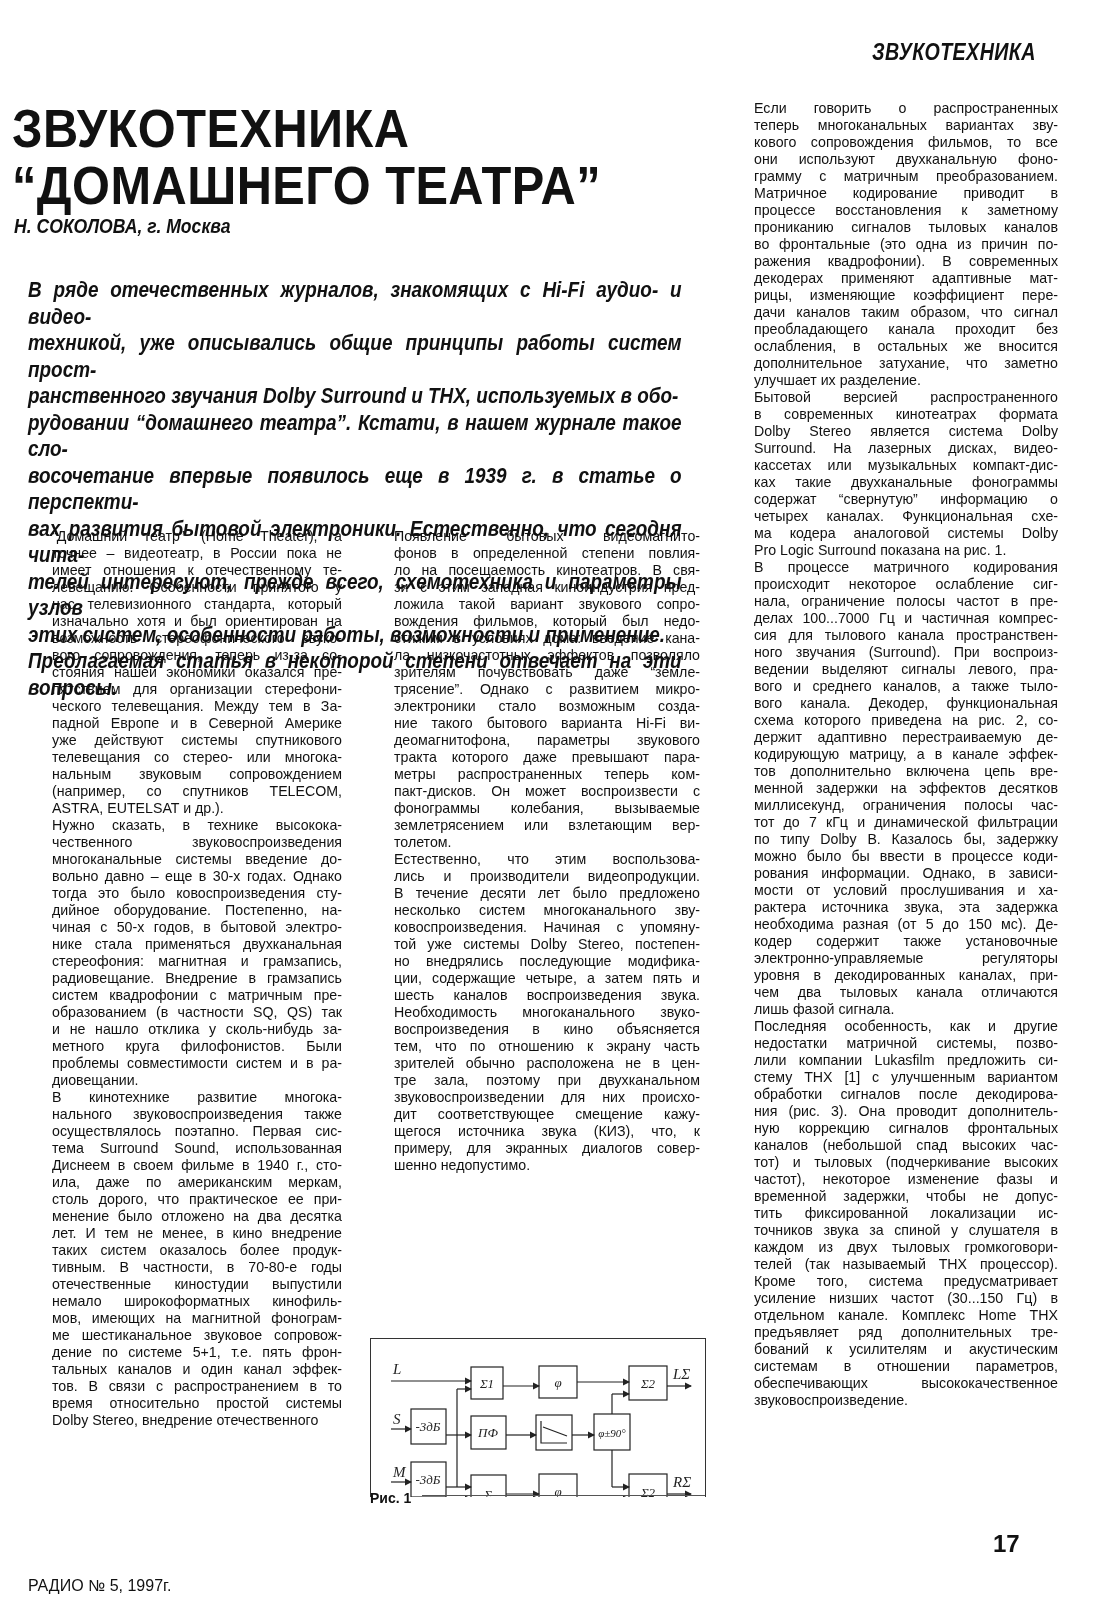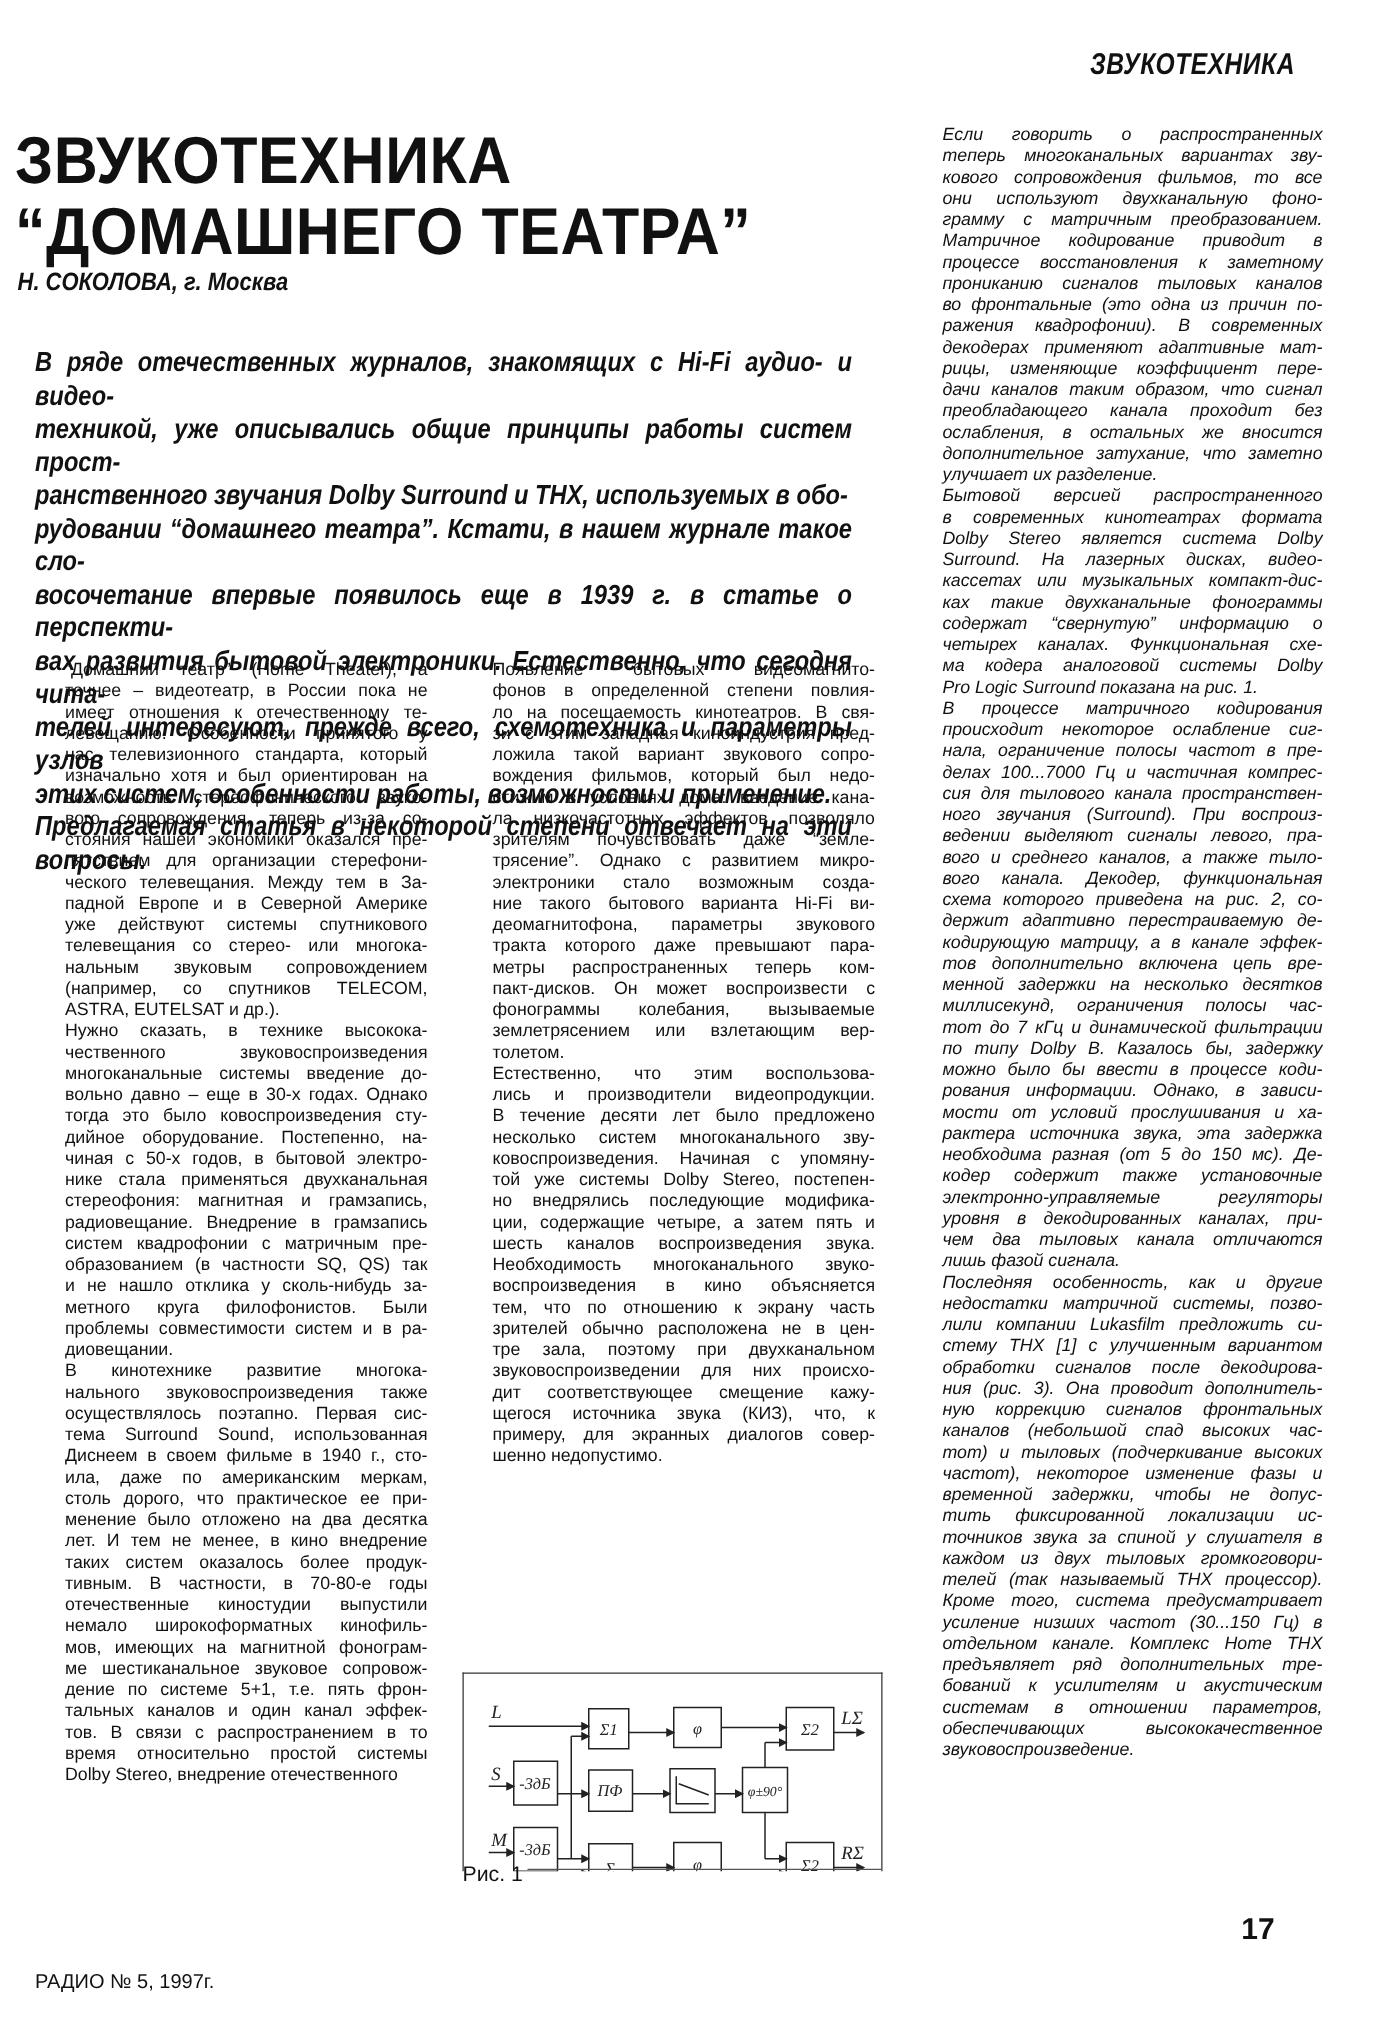--- a/index.html
+++ b/index.html
@@ -9,24 +9,24 @@
   .title { left: 12px; top: 100px; width: 700px; font-family: "Liberation Sans", sans-serif; font-weight: bold; font-size: 53px; line-height: 57px; letter-spacing: 0.5px; transform: scaleX(0.92); transform-origin: left top; }
   .author { left: 14px; top: 215px; font-weight: bold; font-style: italic; font-size: 20px; transform: scaleX(0.88); transform-origin: left top; }
   .lead { left: 28px; top: 277px; width: 760px; font-weight: bold; font-style: italic; font-size: 22px; line-height: 26.5px; text-align: justify; text-align-last: left; transform: scaleX(0.86); transform-origin: left top; }
   .lead span { display: block; }
   .col { font-size: 14.2px; line-height: 17.0px; text-align: justify; }
   .col p { margin: 0; text-indent: 24px; }
   .col .line { display: block; white-space: nowrap; text-align: justify; text-align-last: justify; }
   .col .line.last { text-align-last: left; }
   .col1 { left: 28px; top: 528px; width: 314px; }
   .col2 { left: 370px; top: 528px; width: 330px; }
-  .col3 { left: 730px; top: 100px; width: 328px; font-style: italic; }
+  .col3 { left: 730px; top: 100px; width: 328px; }
   .figure { left: 370px; top: 1338px; width: 334px; height: 158px; border: 1px solid #333; border-bottom: none; }
   .fig-bottom { left: 422px; top: 1495px; width: 283px; height: 0; border-top: 1px solid #555; }
-  .fig-caption { left: 370px; top: 1490px; font-weight: normal; font-size: 17px; }
+  .fig-caption { left: 370px; top: 1490px; font-weight: bold; font-size: 14px; }
   .footer-left { left: 28px; top: 1577px; font-size: 16px; }
   .page-num { left: 993px; top: 1530px; font-weight: bold; font-size: 24px; text-align: right; }
   svg text { font-family: "Liberation Serif", serif; font-style: italic; }
 </style>
 </head>
 <body>
 
 <div class="abs section-head">ЗВУКОТЕХНИКА</div>
 
 <div class="abs title">
@@ -192,21 +192,21 @@
       <span class="line">делах 100...7000 Гц и частичная компрес-</span>
       <span class="line">сия для тылового канала пространствен-</span>
       <span class="line">ного звучания (Surround). При воспроиз-</span>
       <span class="line">ведении выделяют сигналы левого, пра-</span>
       <span class="line">вого и среднего каналов, а также тыло-</span>
       <span class="line">вого канала. Декодер, функциональная</span>
       <span class="line">схема которого приведена на рис. 2, со-</span>
       <span class="line">держит адаптивно перестраиваемую де-</span>
       <span class="line">кодирующую матрицу, а в канале эффек-</span>
       <span class="line">тов дополнительно включена цепь вре-</span>
-      <span class="line">менной задержки на несколько десятков</span>
+      <span class="line">менной задержки на эффектов десятков</span>
       <span class="line">миллисекунд, ограничения полосы час-</span>
       <span class="line">тот до 7 кГц и динамической фильтрации</span>
       <span class="line">по типу Dolby B. Казалось бы, задержку</span>
       <span class="line">можно было бы ввести в процессе коди-</span>
       <span class="line">рования информации. Однако, в зависи-</span>
       <span class="line">мости от условий прослушивания и ха-</span>
       <span class="line">рактера источника звука, эта задержка</span>
       <span class="line">необходима разная (от 5 до 150 мс). Де-</span>
       <span class="line">кодер содержит также установочные</span>
       <span class="line">электронно-управляемые регуляторы</span>

